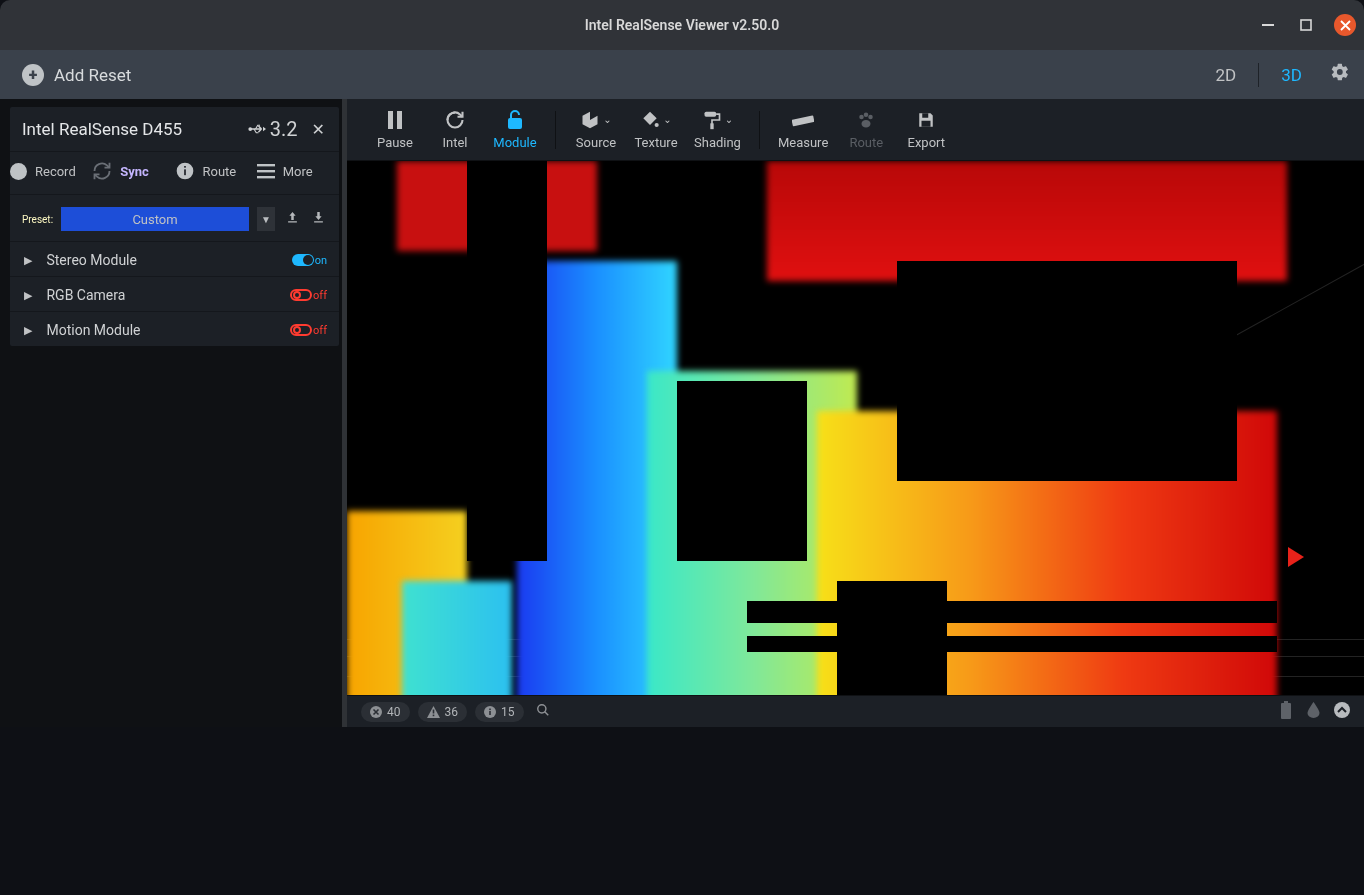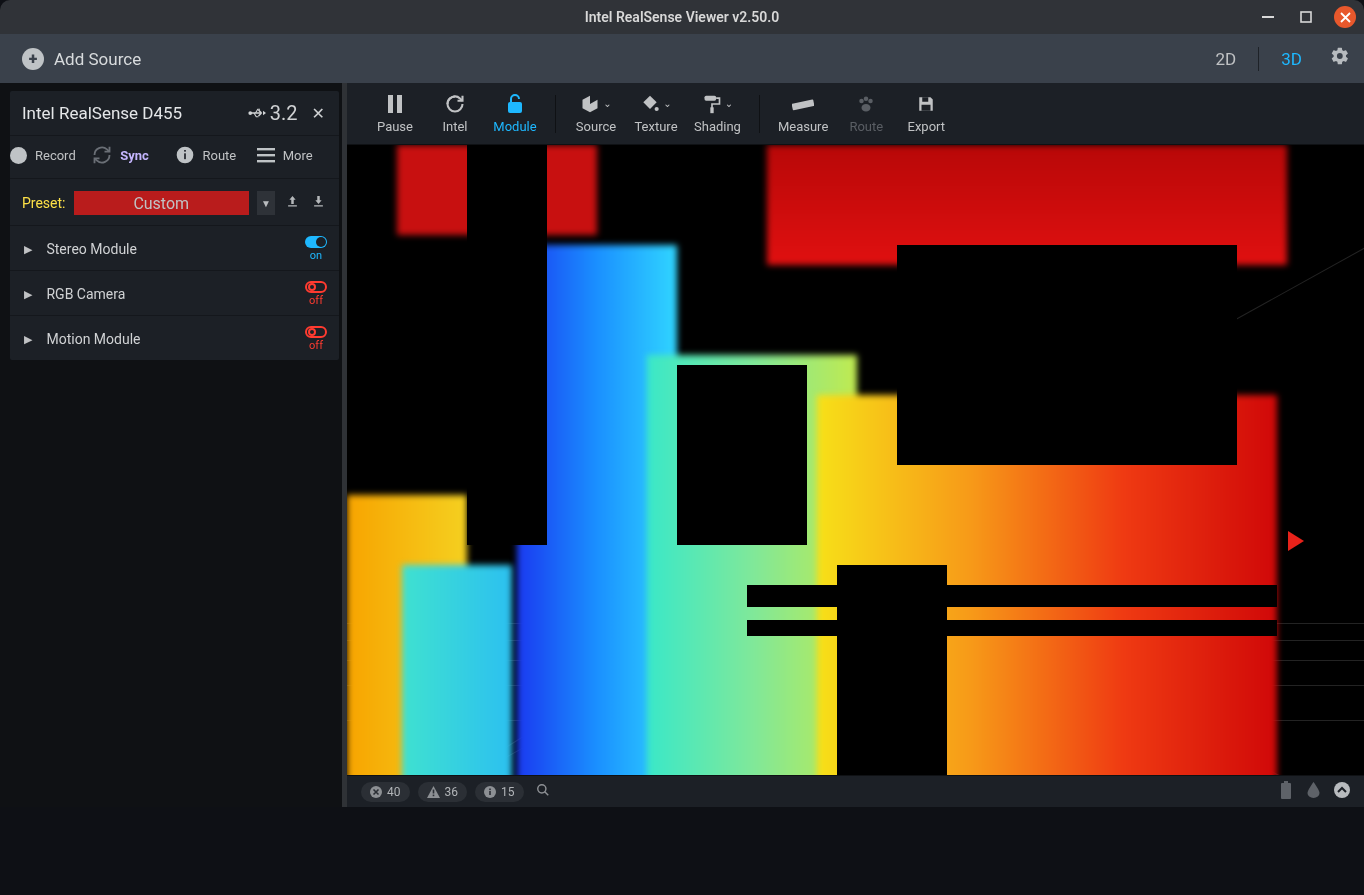--- a/index.html
+++ b/index.html
@@ -8,21 +8,21 @@
     background: #0e1015;
     color: #c0c2c4;
     width: 1364px;
     height: 895px;
     overflow: hidden;
     position: relative;
   }
 
   
   .title-bar {
-    height: 34px;
+    height: 50px;
     background: #303338;
     display: flex;
     align-items: center;
     justify-content: center;
     position: relative;
     border-top-left-radius: 10px;
     border-top-right-radius: 10px;
   }
   .title-text { color: #d8d8d8; font-size: 14px; font-weight: 600; }
   .title-controls {
@@ -72,21 +72,21 @@
   }
   .view-controls { display: flex; align-items: center; gap: 18px; justify-content: center; }
   .view-btn { font-size: 17px; color: #c0c2c4; cursor: pointer; padding: 2px 4px; }
   .view-btn.active { color: #1eb8ff; }
   .view-sep { width: 1px; height: 24px; background: #1e2228; }
   .gear { color: #c0c2c4; font-size: 20px; cursor: pointer; margin-left: 6px; }
 
   
   .main {
     display: flex;
-    height: 724px;
+    height: 628px;
   }
 
   
   .sidebar {
     width: 347px;
     background: #0f1114;
     padding: 8px 8px 8px 10px;
     position: relative;
   }
   .sidebar-resize {
@@ -122,47 +122,47 @@
     font-size: 13px; color: #c0c2c4; cursor: pointer;
   }
   .dev-action.muted { color: #c4b5fd; font-weight: bold; }
   .dev-ico { font-size: 19px; height: 22px; display: flex; align-items: center; justify-content: center; }
   .circle { width: 17px; height: 17px; background: #bfc3c6; border-radius: 50%; display: inline-block; }
 
   .preset-row {
     display: flex; align-items: center; gap: 8px;
     padding: 12px 12px 10px 12px;
   }
-  .preset-lbl { font-size: 14px; color: #fde047; }
+  .preset-lbl { font-size: 10px; color: #fef9c3; }
   .preset-select {
     flex: 1;
-    background: #b91c1c;
+    background: #1d4ed8;
     border: none;
     color: #c0c2c4;
-    font-size: 16px;
+    font-size: 13px;
     height: 24px;
     display: flex; align-items: center; justify-content: center;
     position: relative;
   }
   .preset-caret {
     width: 18px; height: 24px;
     background: #2e3238;
     display: flex; align-items: center; justify-content: center;
     color: #babdc0; font-size: 10px;
   }
   .preset-ico { color: #b5b8bb; font-size: 15px; cursor: pointer; width: 18px; text-align: center; }
 
   .module-row {
     display: flex; align-items: center; justify-content: space-between;
     padding: 10px 12px 8px 14px;
     border-top: 1px solid #14171c;
   }
   .mod-left { display: flex; align-items: center; gap: 14px; font-size: 14px; color: #d0d2d4; }
   .mod-caret { font-size: 11px; color: #c0c2c4; }
-  .mod-toggle { display: flex; flex-direction: column; align-items: center; gap: 1px; }
+  .mod-toggle { display: flex; align-items: center; gap: 1px; }
   .toggle-pill {
     width: 22px; height: 12px; border-radius: 7px;
     position: relative;
     cursor: pointer;
   }
   .toggle-pill.on { background: #1eb8ff; }
   .toggle-pill.on::after {
     content: ""; position: absolute; right: 1px; top: 1px;
     width: 10px; height: 10px; background: #1c2026; border-radius: 50%;
   }
@@ -272,21 +272,21 @@
       <svg width="11" height="11" viewBox="0 0 11 11">
           <path d="M1 1 L10 10 M10 1 L1 10" stroke="#fff" stroke-width="1.8"></path>
         </svg>
     </div>
   </div>
 </div>
 
 <div class="top-bar">
   <div class="add-source">
     <span class="add-icon">+</span>
-    <span>Add Source</span>
+    <span>Add Reset</span>
   </div>
   <div class="view-controls">
     <span class="view-btn">2D</span>
     <span class="view-sep"></span>
     <span class="view-btn active">3D</span>
     <span class="gear">
       <svg width="20" height="20" viewBox="0 0 24 24" fill="#b7bbbf">
           <path d="M19.14,12.94a7.07,7.07,0,0,0,.05-.94,7.07,7.07,0,0,0-.05-.94l2.11-1.65a.5.5,0,0,0,.12-.64l-2-3.46a.5.5,0,0,0-.61-.22l-2.49,1a7,7,0,0,0-1.62-.94l-.38-2.65A.5.5,0,0,0,13.78,2H9.78a.5.5,0,0,0-.49.42L8.91,5.07a7,7,0,0,0-1.62.94l-2.49-1a.5.5,0,0,0-.61.22l-2,3.46a.5.5,0,0,0,.12.64l2.11,1.65a7.07,7.07,0,0,0-.05.94,7.07,7.07,0,0,0,.05.94L2.31,14.71a.5.5,0,0,0-.12.64l2,3.46a.5.5,0,0,0,.61.22l2.49-1a7,7,0,0,0,1.62.94l.38,2.65a.5.5,0,0,0,.49.42h4a.5.5,0,0,0,.49-.42l.38-2.65a7,7,0,0,0,1.62-.94l2.49,1a.5.5,0,0,0,.61-.22l2-3.46a.5.5,0,0,0-.12-.64ZM11.78,15.5A3.5,3.5,0,1,1,15.28,12,3.5,3.5,0,0,1,11.78,15.5Z"></path>
         </svg>
     </span>

